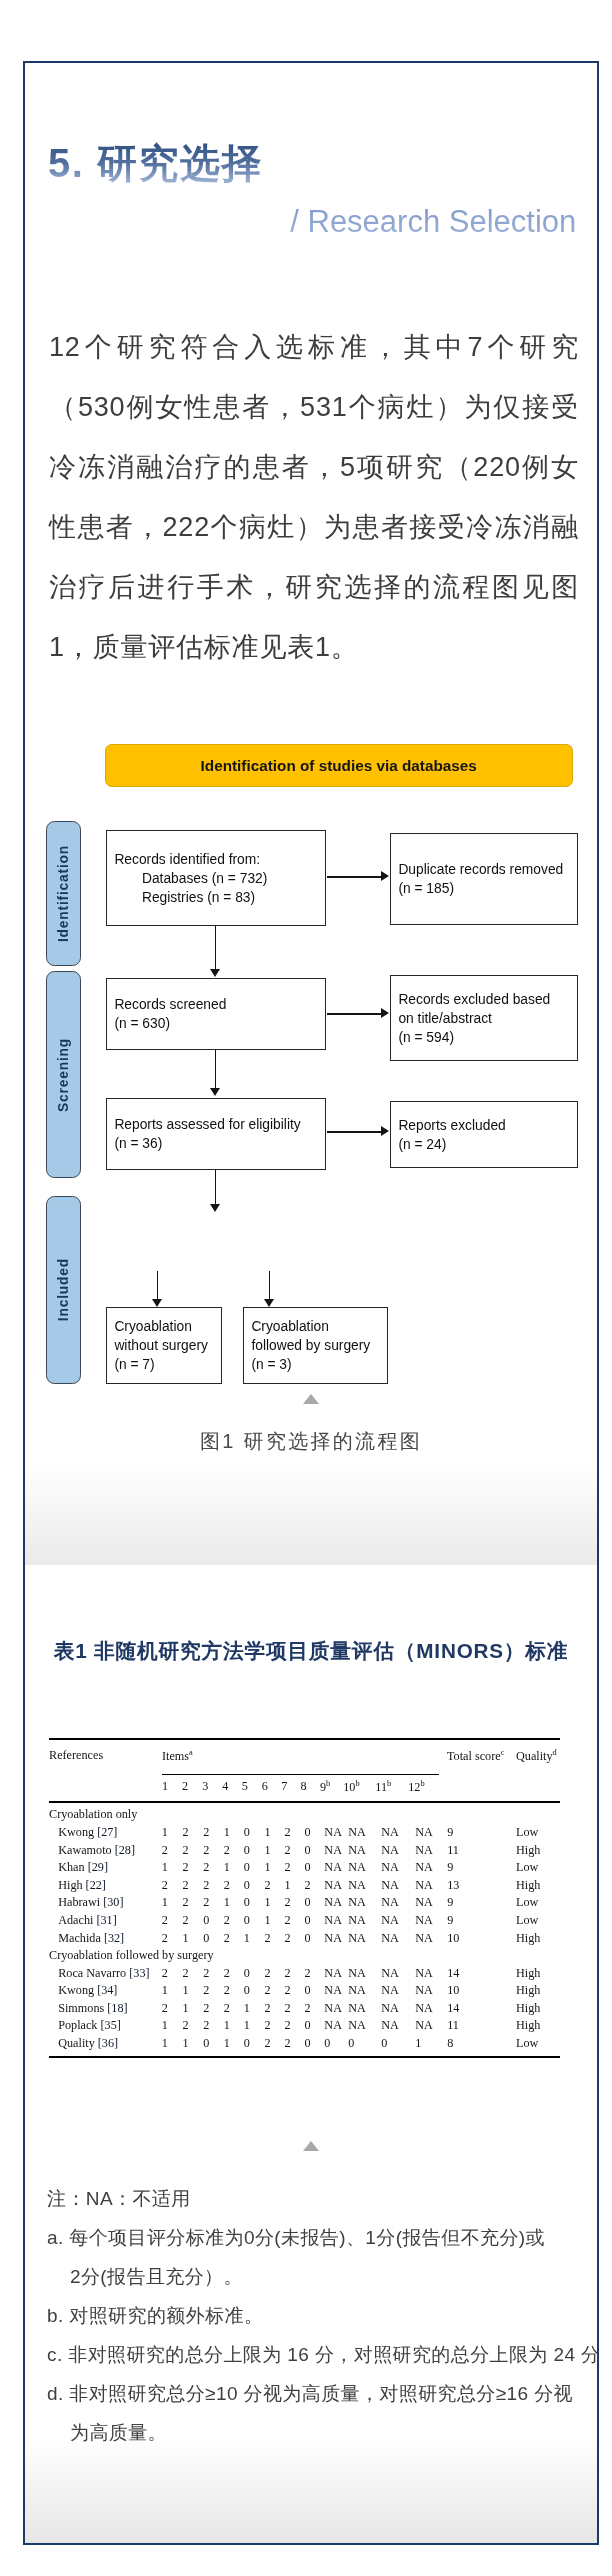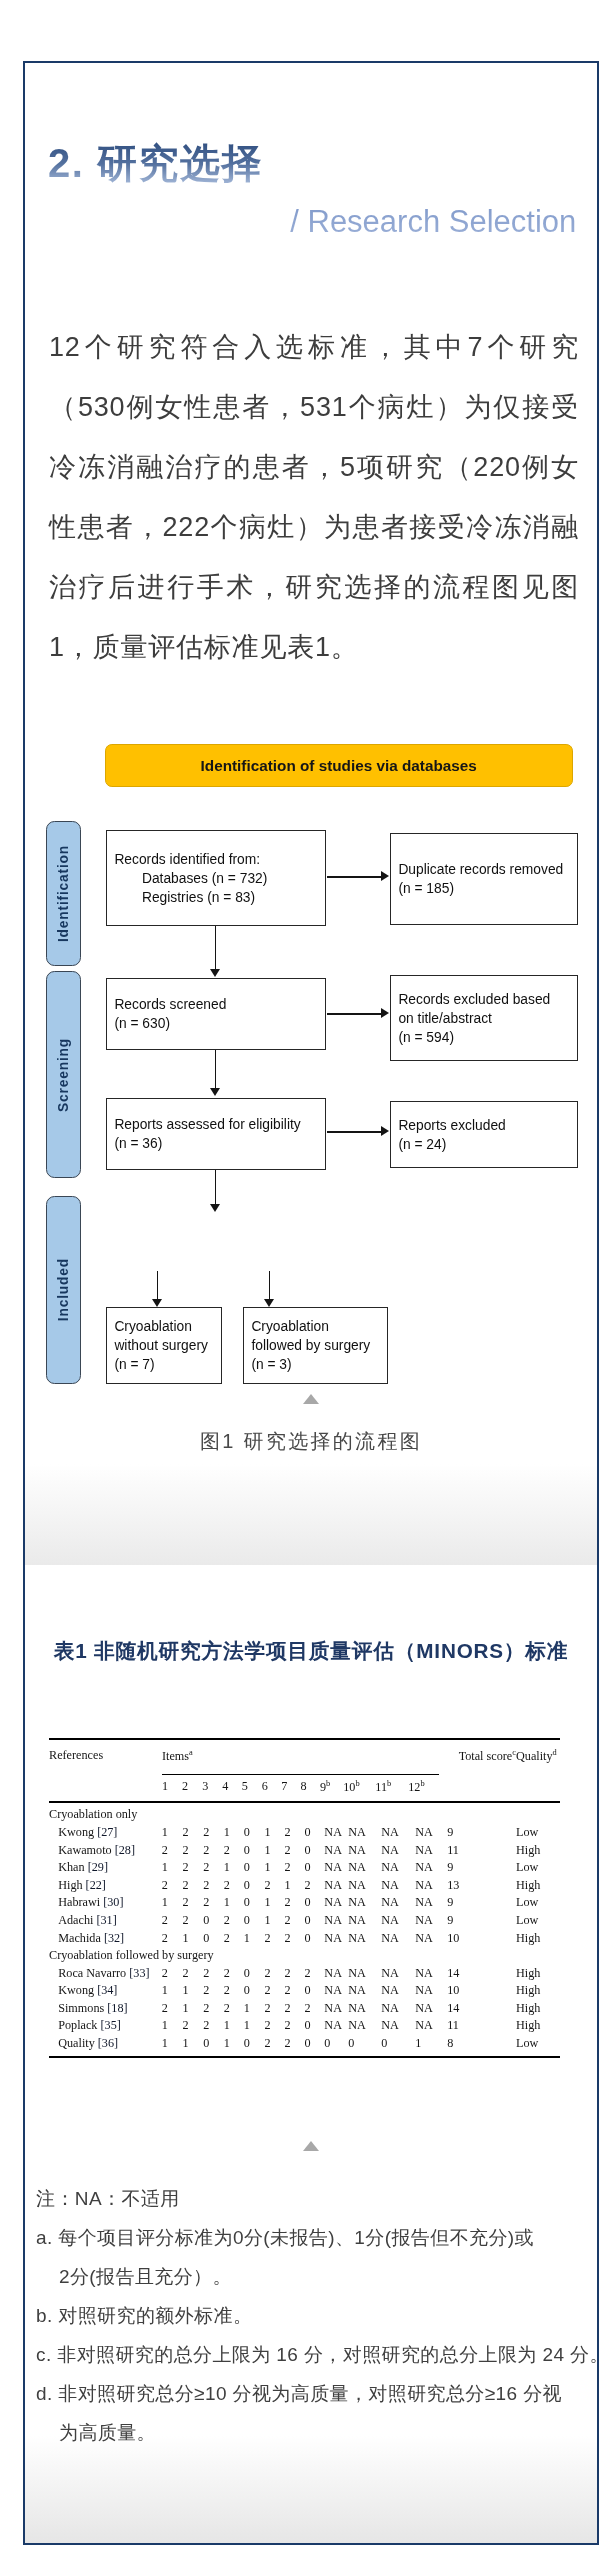--- a/index.html
+++ b/index.html
@@ -82,47 +82,47 @@
   .tbl { position:absolute; left:24px; top:1675px; width:511px;
          font-family:"Liberation Serif", serif; font-size:12.2px; color:#151515; }
   .rule-top { border-top:2.3px solid #000; }
   .rule-mid { border-top:2.3px solid #000; margin-top:6.1px; }
   .rule-bot { border-top:2.3px solid #000; margin-top:3.1px; }
   .thead { display:flex; padding-top:7.7px; }
   .th-ref { width:113px; }
   .th-items { width:285px; }
   .items-label { height:18.4px; }
   .items-nums { display:flex; border-top:1.5px solid #000; margin-top:7.7px; margin-right:7.7px; padding-top:3.8px; height:20.7px; }
-  .th-total { width:69px; white-space:nowrap;text-align:right; }
+  .th-total { width:69px; white-space:nowrap; }
   .th-quality { width:44px; white-space:nowrap; }
   sup { font-size:8.4px; }
   .tbody { padding-top:3.8px; }
   .trow { display:flex; height:17.6px; line-height:17.6px; white-space:nowrap; }
   .glabel { padding-left:0; }
   .c-ref { width:113px; padding-left:9.2px; }
   .c-cell { display:inline-block; }
   .c-total { width:69px; }
   .c-quality { width:44px; }
   .cite { color:#0f172a; cursor:pointer; }
 
   
-  .notes { position:absolute; left:11px; top:2116px; width:534px; font-size:19px;
+  .notes { position:absolute; left:22px; top:2116px; width:534px; font-size:19px;
            line-height:39px; color:#3f3f3f; letter-spacing:0.4px; }
   .note-line { white-space:nowrap; }
   .note-line.ind { padding-left:23px; }
 </style>
 </head>
 <body>
 
 <div class="canvas">
   <div class="card">
 
     <div class="bottom-fade"></div>
 
-    <h1 class="sec-title">2. 研究选择</h1>
+    <h1 class="sec-title">5. 研究选择</h1>
     <div class="sec-sub">/ Research Selection</div>
 
     <p class="para">12个研究符合入选标准，其中7个研究（530例女性患者，531个病灶）为仅接受冷冻消融治疗的患者，5项研究（220例女性患者，222个病灶）为患者接受冷冻消融治疗后进行手术，研究选择的流程图见图1，质量评估标准见表1。</p>
 
     <div class="flow">
       <div class="fbanner">Identification of studies via databases</div>
 
       <div class="ftab tab-id">
         <span>Identification</span>
       </div>

